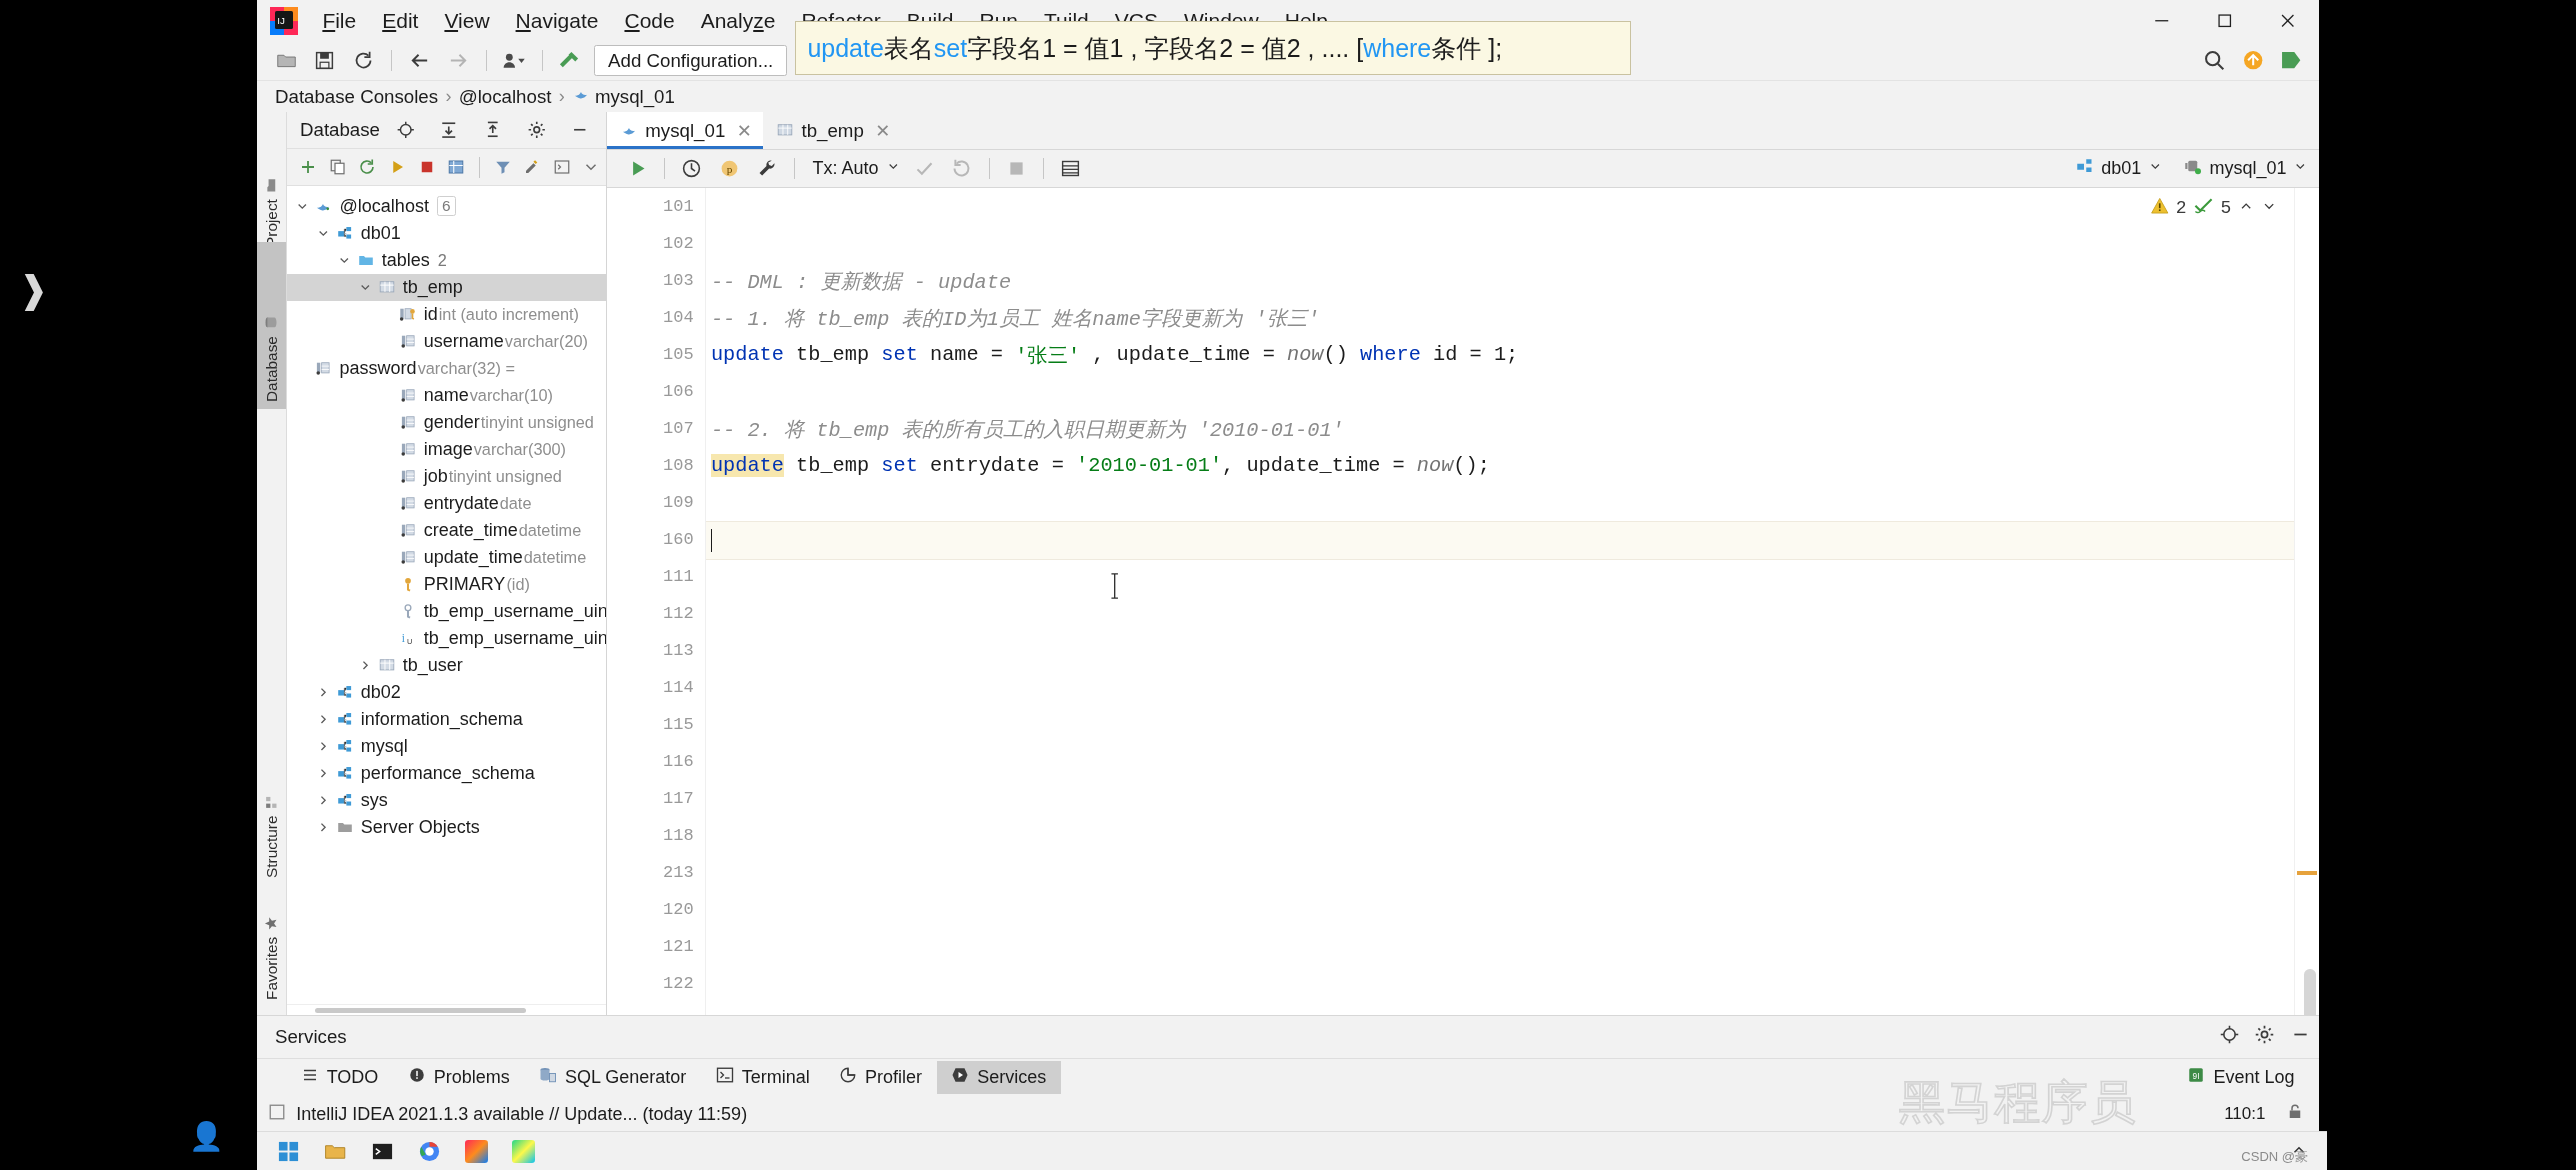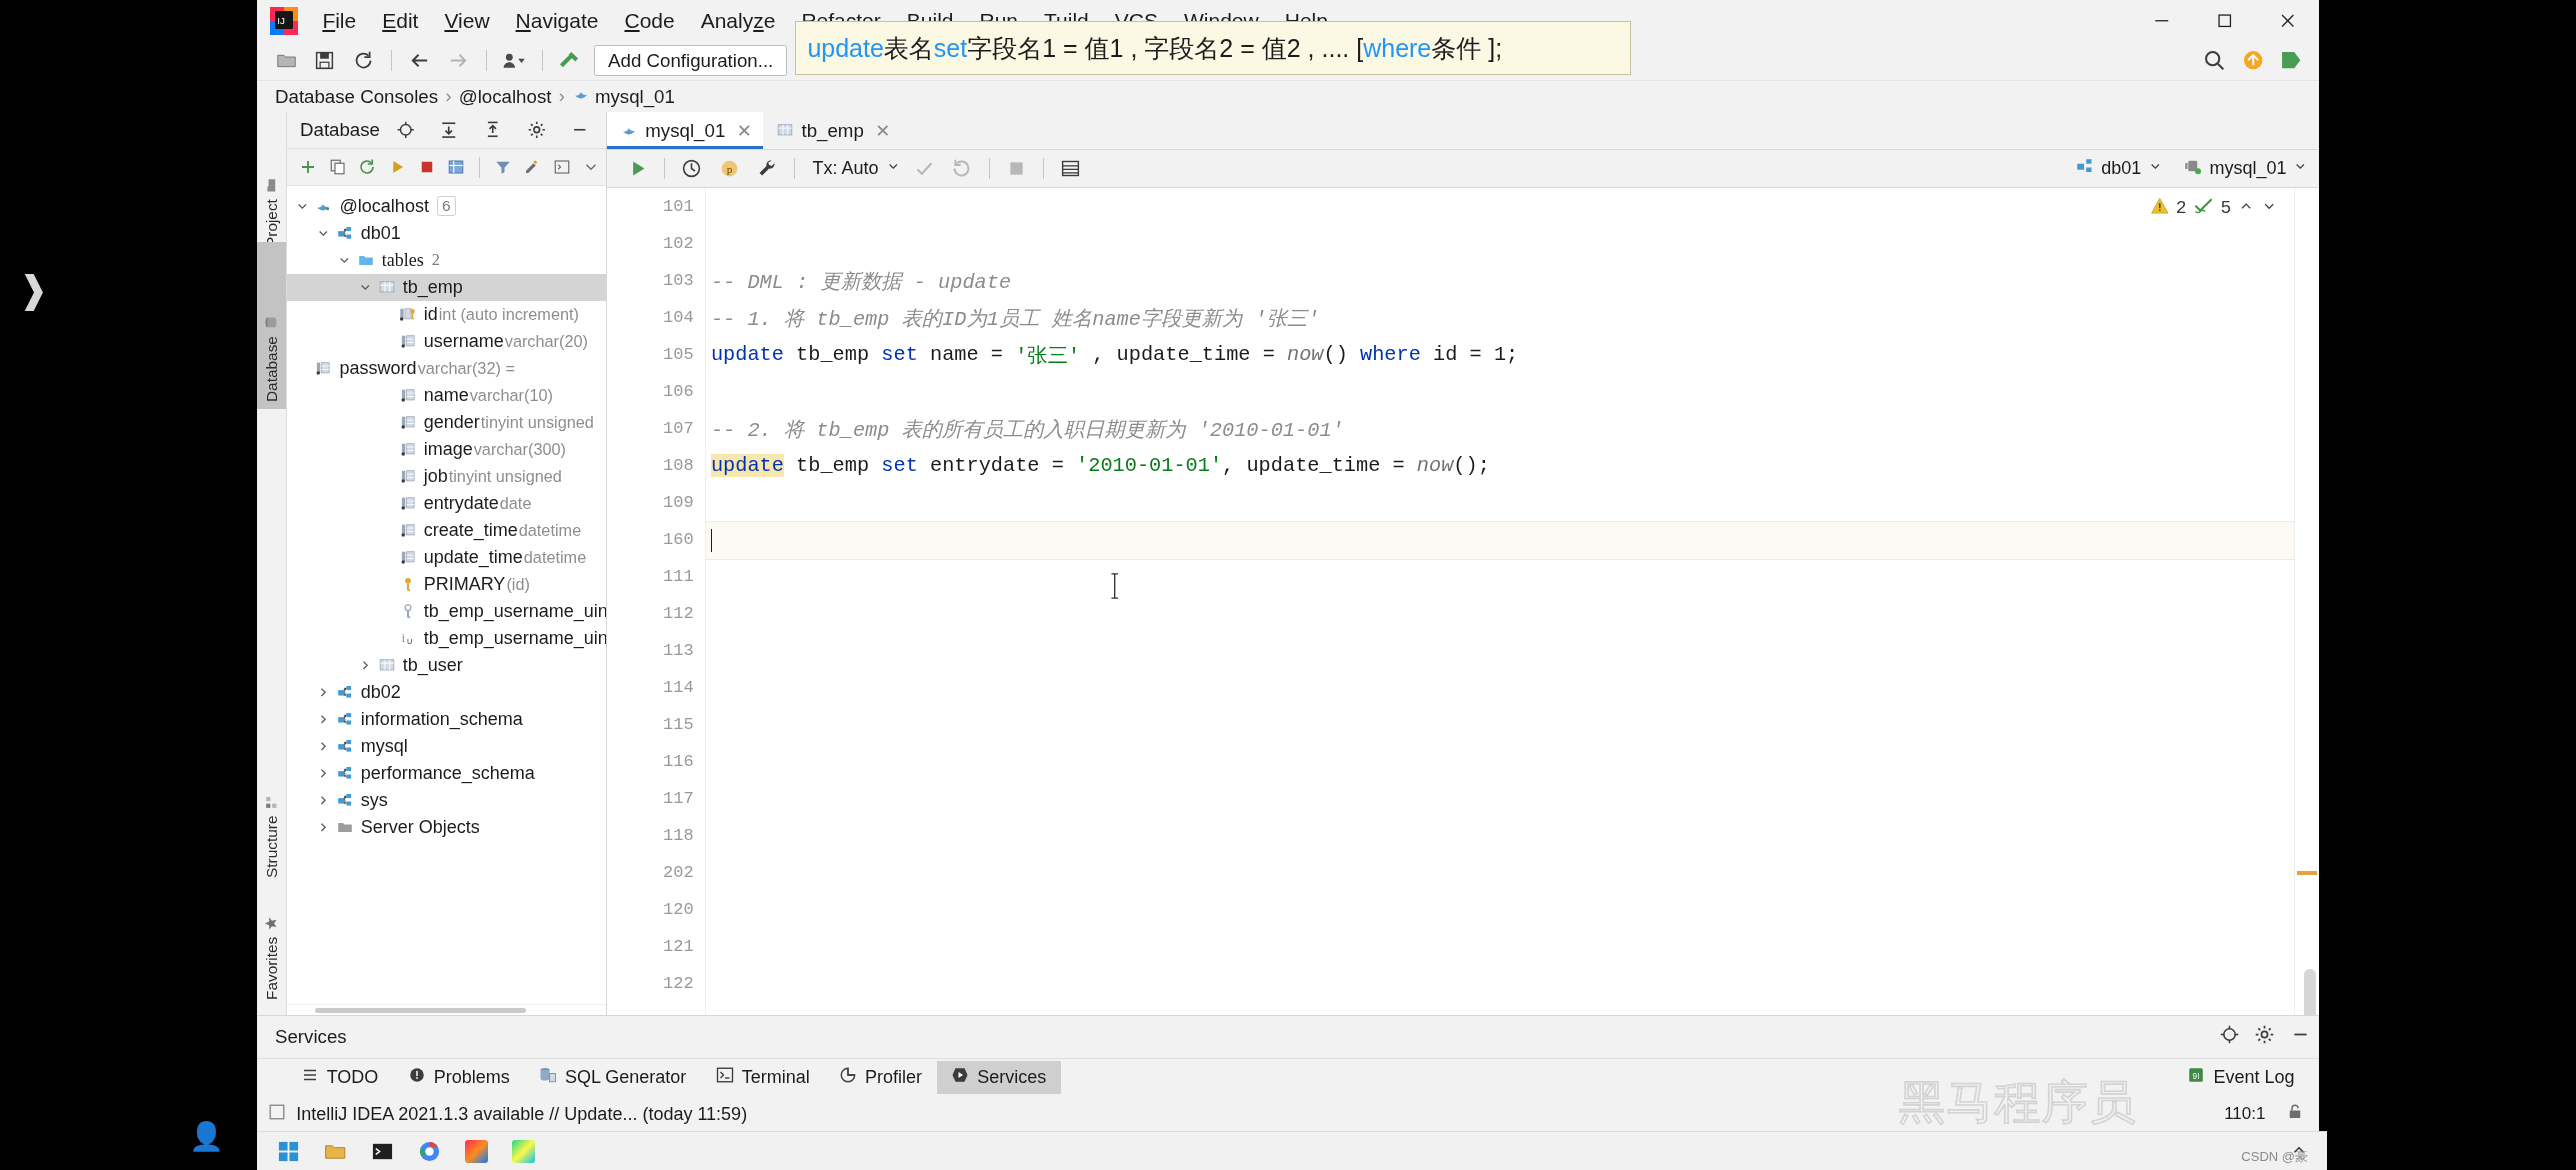--- a/index.html
+++ b/index.html
@@ -452,21 +452,21 @@
               <span class="tico">
                 <svg width="18" height="16.3" viewBox="0 0 24 24">
                   <rect x="2" y="9" width="9" height="8" fill="#3f9ad6"></rect>
                   <rect x="14" y="3" width="7" height="6" fill="#3f9ad6"></rect>
                   <rect x="14" y="14" width="7" height="6" fill="#3f9ad6"></rect>
                   <path d="M11 13h3M11 13V6h3M11 13v4h3" stroke="#7a7a7a" stroke-width="1"></path>
                 </svg>
               </span>
               <span class="tlabel">db01</span>
             </div>
-            <div class="trow" style="padding-left: 47px; font-family: Liberation Serif, serif;">
+            <div class="trow" style="padding-left: 47px;">
               <span class="tw">
                 <svg width="14.6" height="14.6" viewBox="0 0 24 24">
                   <path d="M6 9l6 6 6-6" fill="none" stroke="#5a5a5a" stroke-width="2.2"></path>
                 </svg>
               </span>
               <span class="tico">
                 <svg width="18" height="16.3" viewBox="0 0 24 24">
                   <path d="M2 6h7l2 2h11v11H2z" fill="#62b5e5"></path>
                 </svg>
               </span>
@@ -912,21 +912,21 @@
               <div class="gline">109</div>
               <div class="gline">160</div>
               <div class="gline">111</div>
               <div class="gline">112</div>
               <div class="gline">113</div>
               <div class="gline">114</div>
               <div class="gline">115</div>
               <div class="gline">116</div>
               <div class="gline">117</div>
               <div class="gline">118</div>
-              <div class="gline">202</div>
+              <div class="gline">213</div>
               <div class="gline">120</div>
               <div class="gline">121</div>
               <div class="gline">122</div>
             </div>
           <div class="codecol" id="codecol">
             <div class="inspect">
               <span>
                 <svg width="19.5" height="19.5" viewBox="0 0 24 24">
                     <path d="M12 3l10 18H2z" fill="#edc02f" stroke="#c39b17" stroke-width="1"></path>
                     <rect x="11" y="9" width="2" height="6" fill="#5a4700"></rect>

